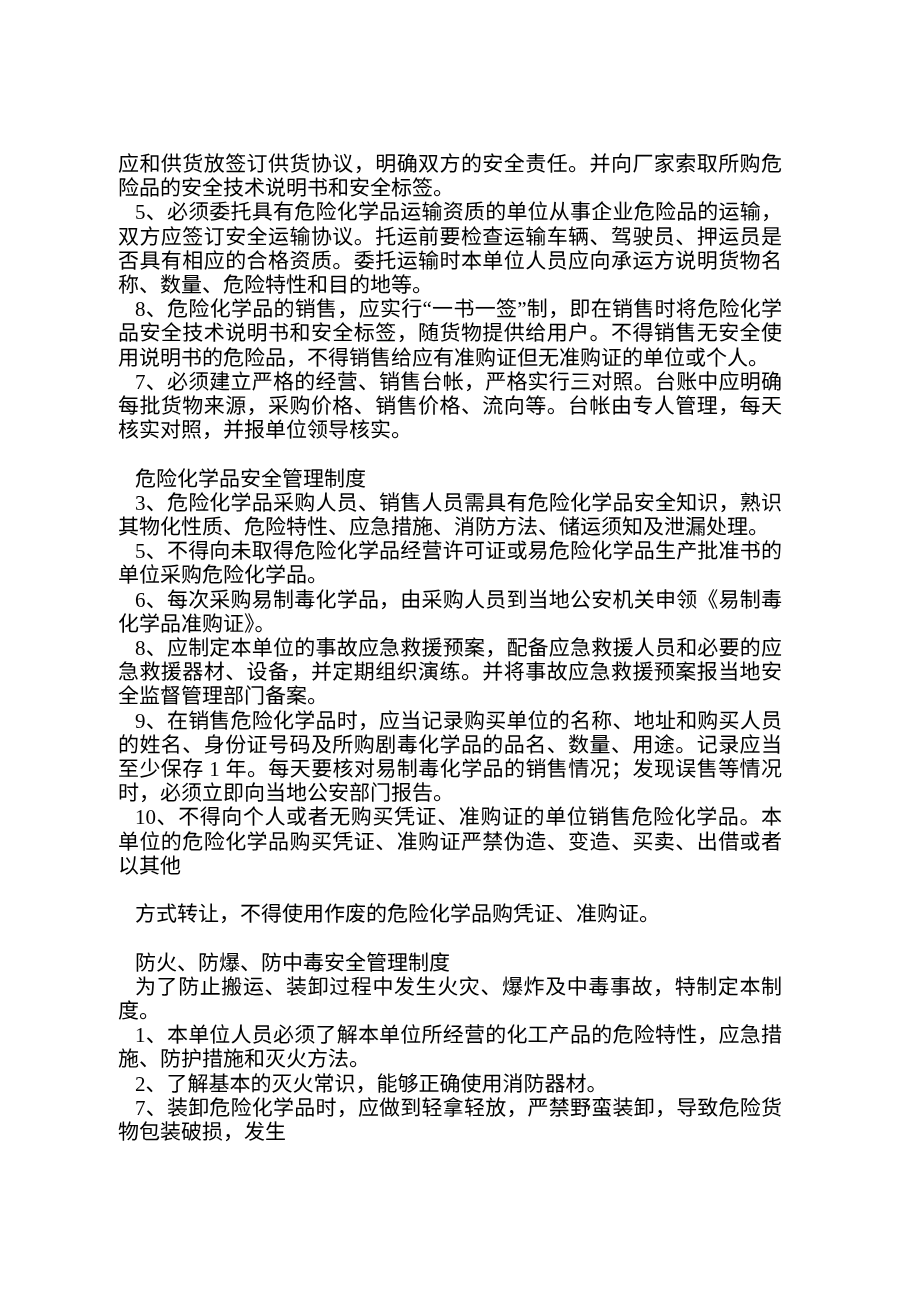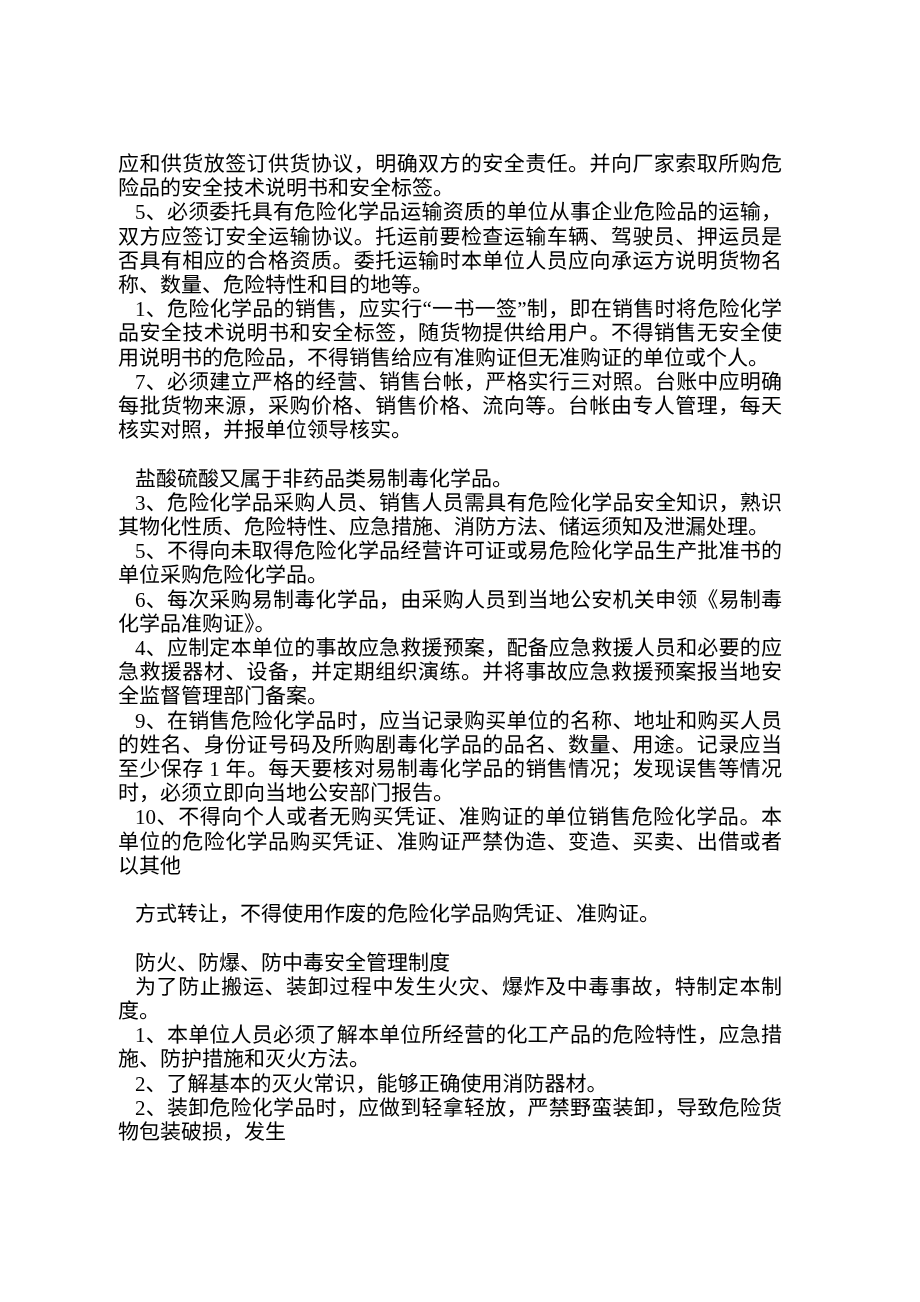--- a/index.html
+++ b/index.html
@@ -37,29 +37,29 @@
     margin-top: 24.2px;
   }
 </style>
 </head>
 <body>
 
 <div class="page">
   <main class="content">
     <p class="para">应和供货放签订供货协议，明确双方的安全责任。并向厂家索取所购危险品的安全技术说明书和安全标签。</p>
     <p class="para indent">5、必须委托具有危险化学品运输资质的单位从事企业危险品的运输，双方应签订安全运输协议。托运前要检查运输车辆、驾驶员、押运员是否具有相应的合格资质。委托运输时本单位人员应向承运方说明货物名称、数量、危险特性和目的地等。</p>
-    <p class="para indent">1、危险化学品的销售，应实行“一书一签”制，即在销售时将危险化学品安全技术说明书和安全标签，随货物提供给用户。不得销售无安全使用说明书的危险品，不得销售给应有准购证但无准购证的单位或个人。</p>
+    <p class="para indent">8、危险化学品的销售，应实行“一书一签”制，即在销售时将危险化学品安全技术说明书和安全标签，随货物提供给用户。不得销售无安全使用说明书的危险品，不得销售给应有准购证但无准购证的单位或个人。</p>
     <p class="para indent">7、必须建立严格的经营、销售台帐，严格实行三对照。台账中应明确每批货物来源，采购价格、销售价格、流向等。台帐由专人管理，每天核实对照，并报单位领导核实。</p>
-    <p class="para indent gap">盐酸硫酸又属于非药品类易制毒化学品。</p>
+    <p class="para indent gap">危险化学品安全管理制度</p>
     <p class="para indent">3、危险化学品采购人员、销售人员需具有危险化学品安全知识，熟识其物化性质、危险特性、应急措施、消防方法、储运须知及泄漏处理。</p>
     <p class="para indent">5、不得向未取得危险化学品经营许可证或易危险化学品生产批准书的单位采购危险化学品。</p>
     <p class="para indent">6、每次采购易制毒化学品，由采购人员到当地公安机关申领《易制毒化学品准购证》。</p>
-    <p class="para indent">4、应制定本单位的事故应急救援预案，配备应急救援人员和必要的应急救援器材、设备，并定期组织演练。并将事故应急救援预案报当地安全监督管理部门备案。</p>
+    <p class="para indent">8、应制定本单位的事故应急救援预案，配备应急救援人员和必要的应急救援器材、设备，并定期组织演练。并将事故应急救援预案报当地安全监督管理部门备案。</p>
     <p class="para indent">9、在销售危险化学品时，应当记录购买单位的名称、地址和购买人员的姓名、身份证号码及所购剧毒化学品的品名、数量、用途。记录应当至少保存 1 年。每天要核对易制毒化学品的销售情况；发现误售等情况时，必须立即向当地公安部门报告。</p>
     <p class="para indent">10、不得向个人或者无购买凭证、准购证的单位销售危险化学品。本单位的危险化学品购买凭证、准购证严禁伪造、变造、买卖、出借或者以其他</p>
     <p class="para indent gap">方式转让，不得使用作废的危险化学品购凭证、准购证。</p>
     <p class="para indent gap">防火、防爆、防中毒安全管理制度</p>
     <p class="para indent">为了防止搬运、装卸过程中发生火灾、爆炸及中毒事故，特制定本制度。</p>
     <p class="para indent">1、本单位人员必须了解本单位所经营的化工产品的危险特性，应急措施、防护措施和灭火方法。</p>
     <p class="para indent">2、了解基本的灭火常识，能够正确使用消防器材。</p>
-    <p class="para indent">2、装卸危险化学品时，应做到轻拿轻放，严禁野蛮装卸，导致危险货物包装破损，发生</p>
+    <p class="para indent">7、装卸危险化学品时，应做到轻拿轻放，严禁野蛮装卸，导致危险货物包装破损，发生</p>
   </main>
 </div>
 
 </body></html>

